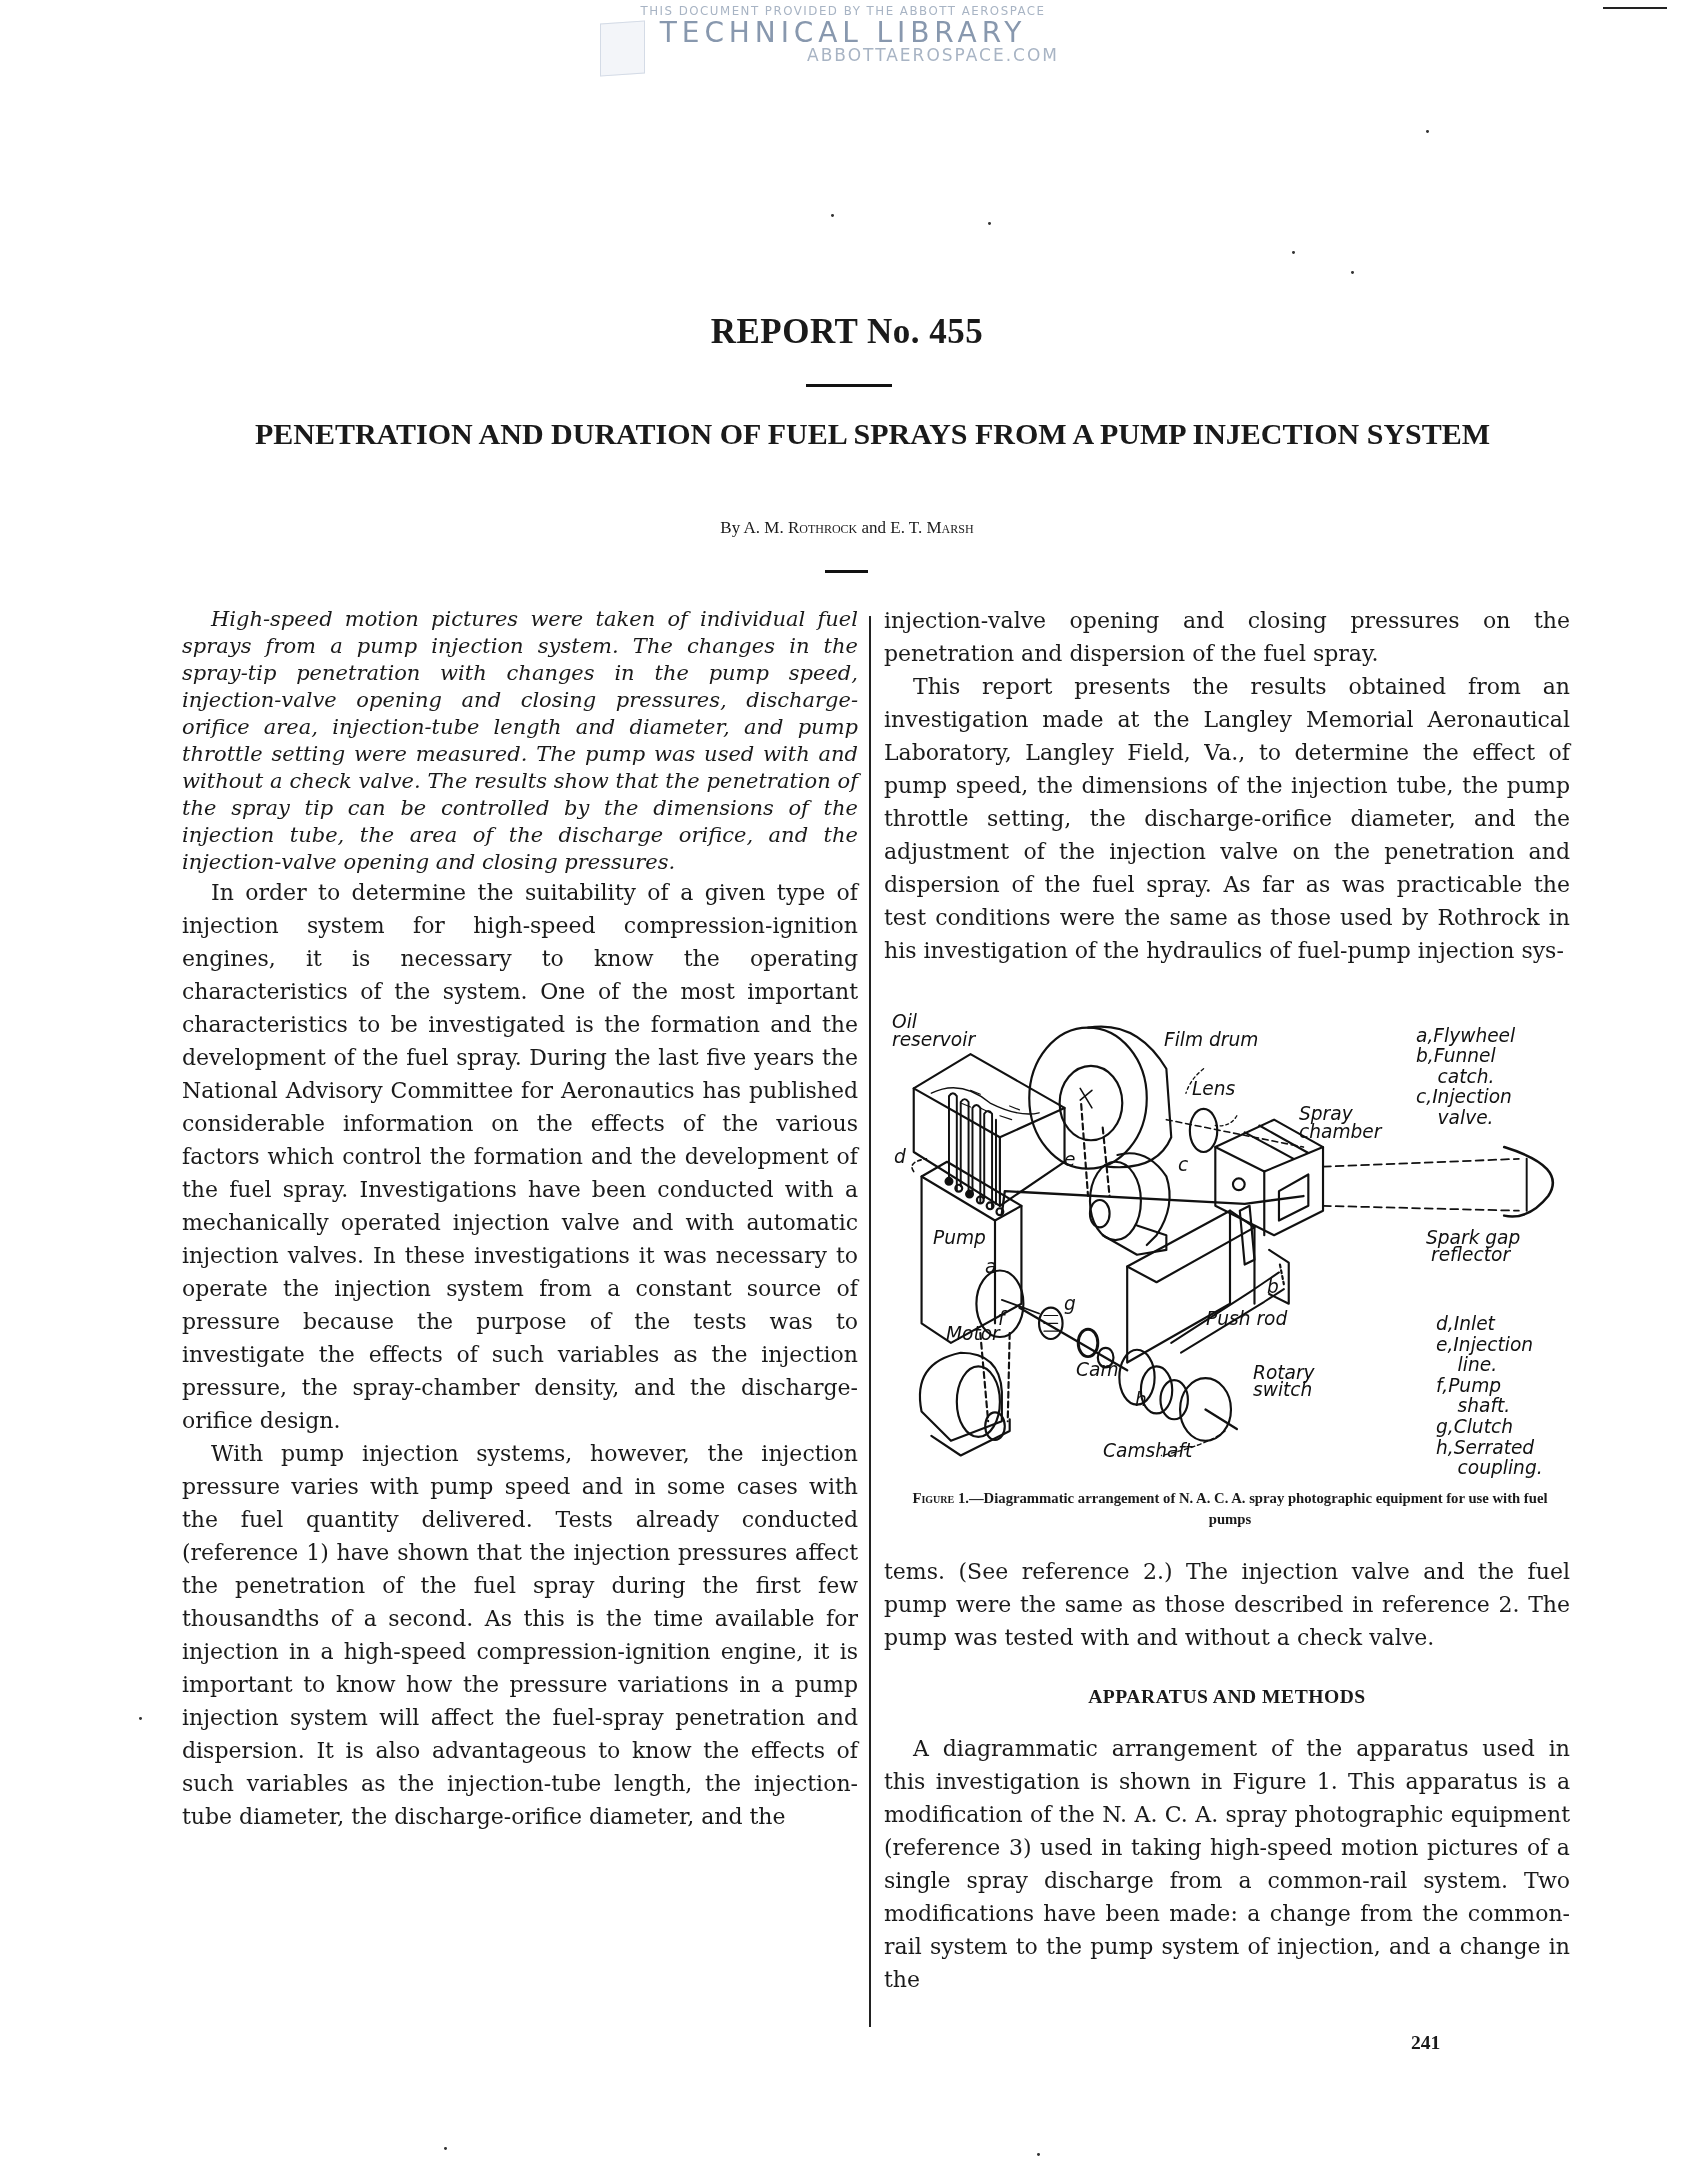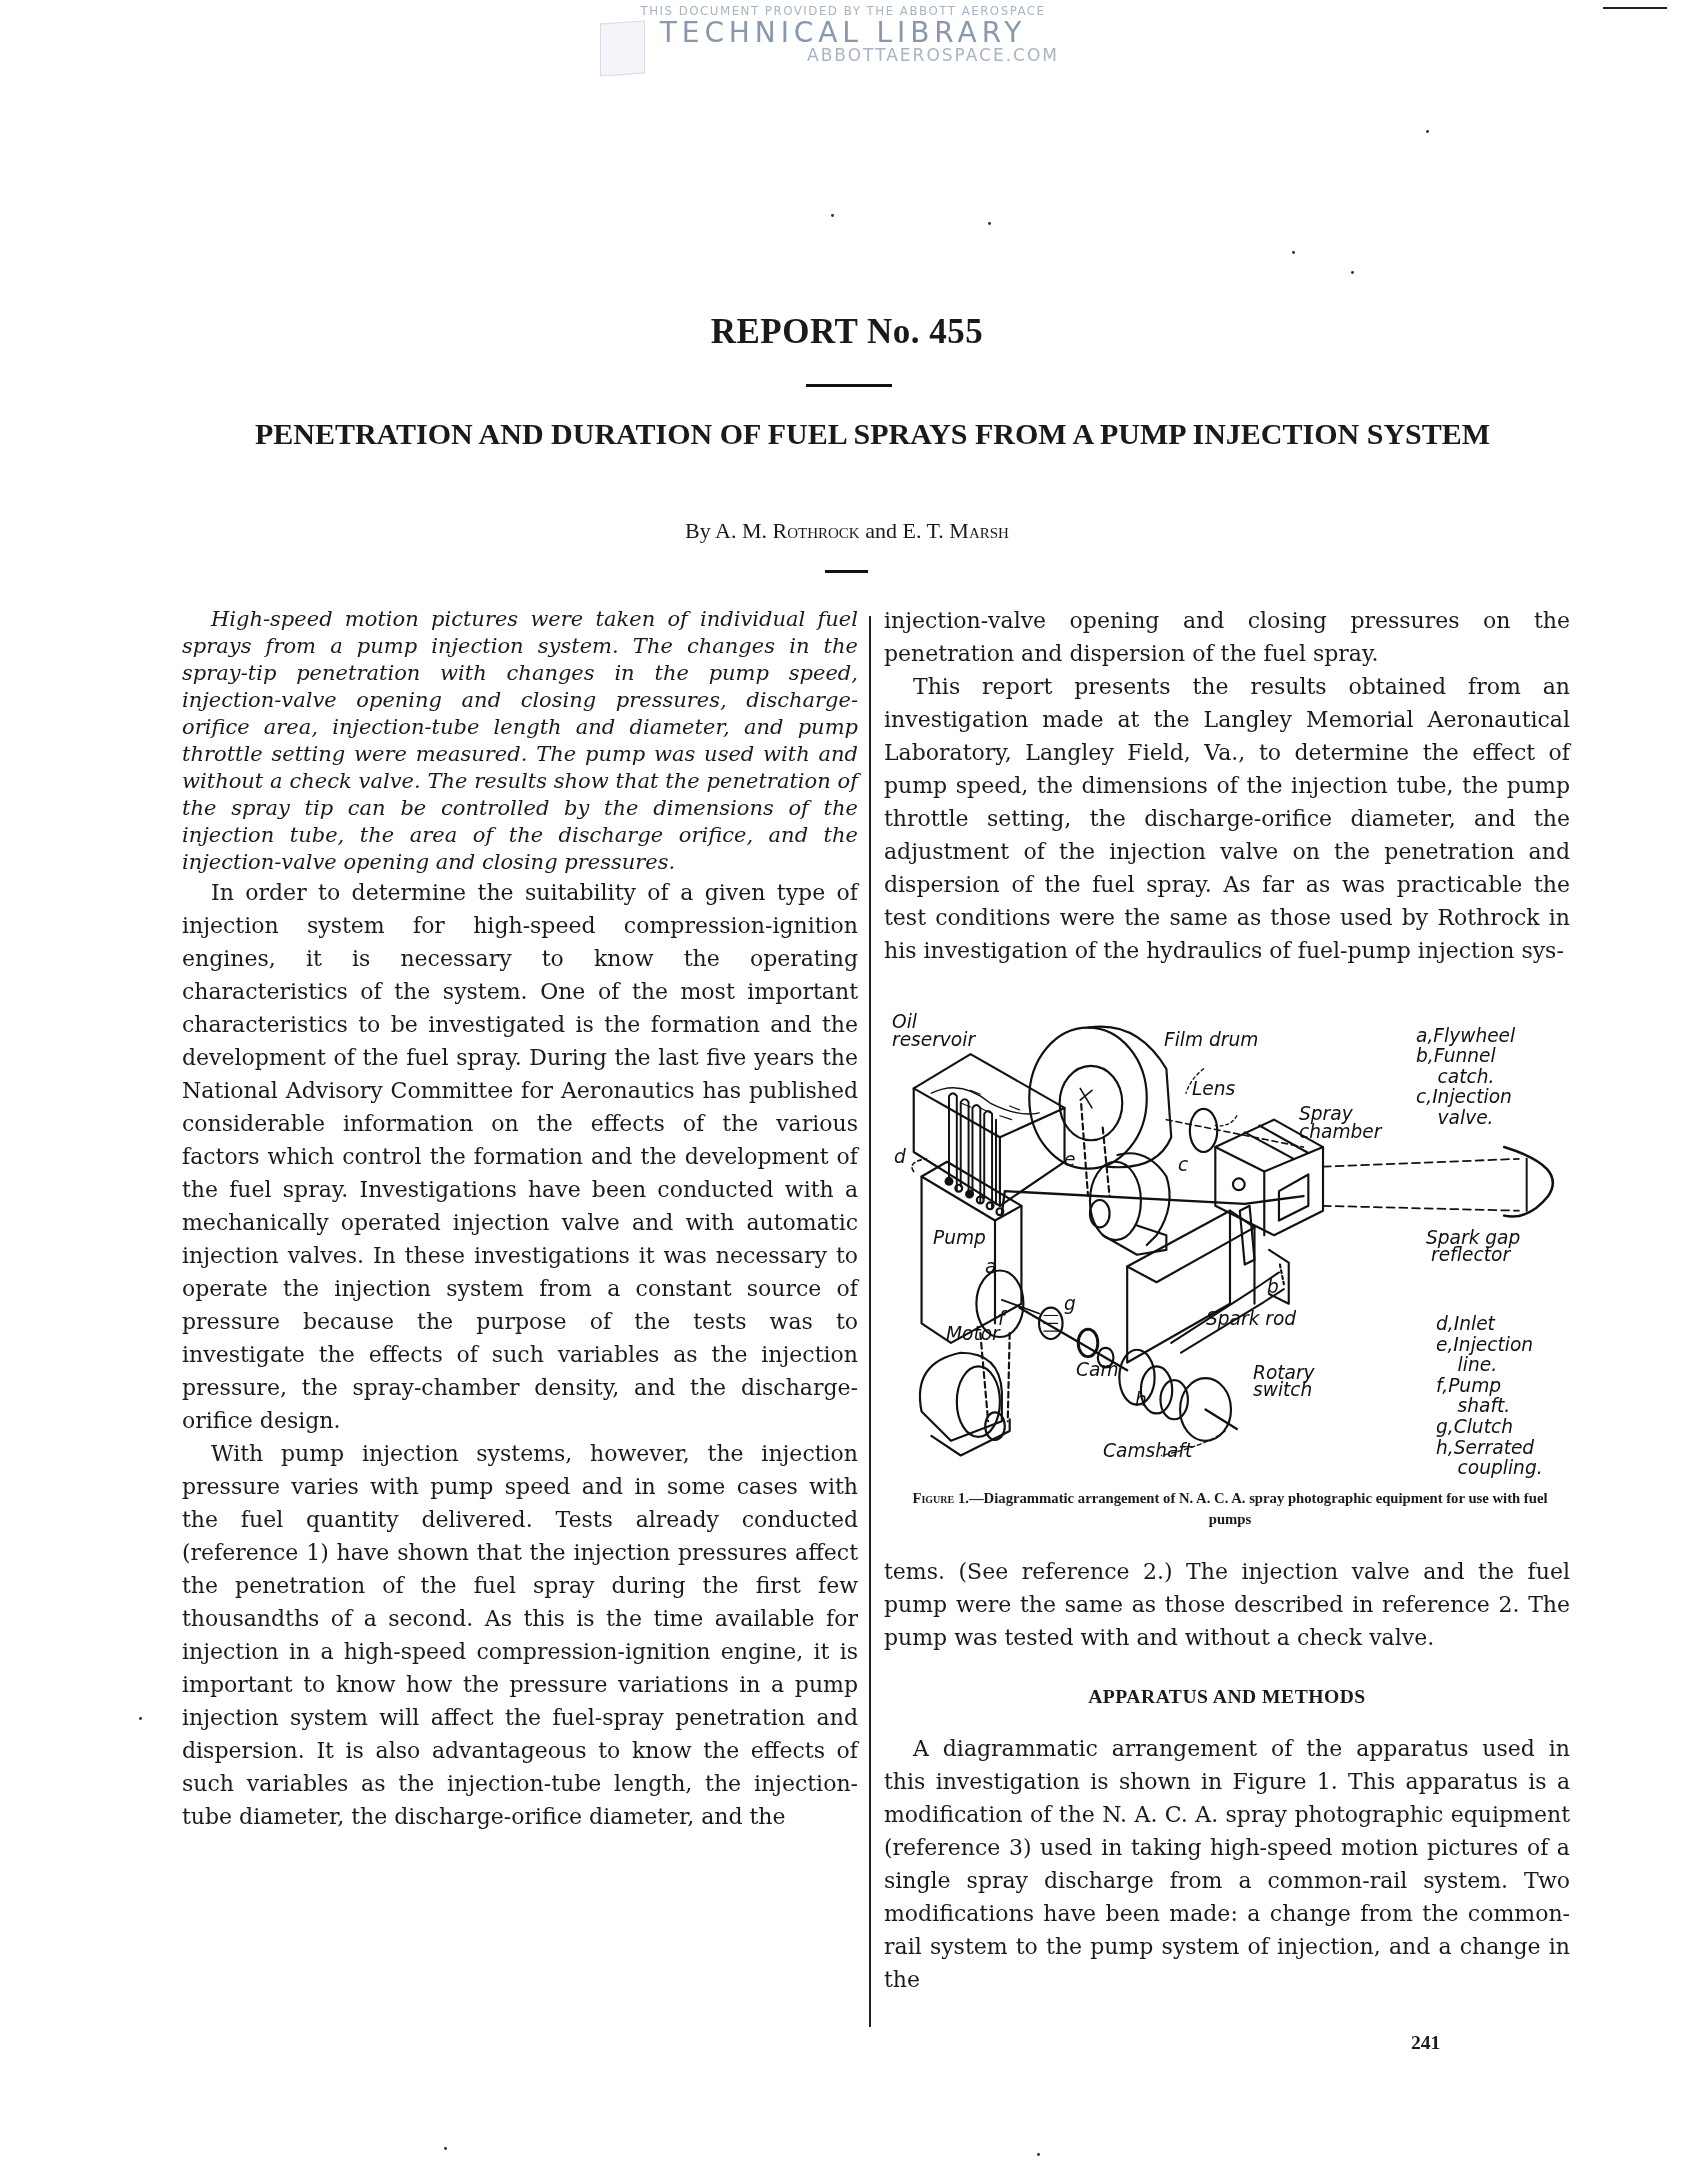--- a/index.html
+++ b/index.html
@@ -18,21 +18,21 @@
   .top-rule { position:absolute; left:1603px; top:6.9px; width:64px; height:2px; background:#222; }
 
   .speck { position:absolute; width:2.9px; height:2.9px; background:#333; border-radius:50%; }
 
   
   .report-no { left:0; width:1694px; top:312px; text-align:center; font-size:35px; font-weight:bold;
                font-family:"Liberation Serif", serif; letter-spacing:0.5px; }
   .rule { position:absolute; height:2.9px; background:#111; }
   .title { left:216px; width:1313px; top:414px; text-align:center; font-size:30px; font-weight:bold;
            line-height:39px; font-family:"Liberation Serif", serif; }
-  .byline { left:0; width:1694px; top:518px; text-align:center; font-size:22px;
+  .byline { left:0; width:1694px; top:518px; text-align:center; font-size:17px;
             font-family:"Liberation Serif", serif; }
   .sc { font-variant:small-caps; }
 
   
   .col { position:absolute; font-family:"DejaVu Serif", serif; font-size:22px; line-height:33px;
          text-align:justify; }
   .col-left { left:182px; width:676px; }
   .col-right { left:884px; width:686px; }
   .sec-head { text-align:center; font-weight:bold; font-size:19.6px; font-family:"Liberation Serif", serif;
               letter-spacing:0.5px; }
@@ -209,21 +209,21 @@
   <div class="fig-label" style="left:0px;top:2px;">Oil</div>
   <div class="fig-label" style="left:0px;top:19.6px;">reservoir</div>
   <div class="fig-label" style="left:272px;top:19.6px;">Film drum</div>
   <div class="fig-label" style="left:300px;top:69px;">Lens</div>
   <div class="fig-label" style="left:407px;top:94px;">Spray</div>
   <div class="fig-label" style="left:407px;top:112px;">chamber</div>
   <div class="fig-label" style="left:41px;top:218px;">Pump</div>
   <div class="fig-label" style="left:54px;top:314px;">Motor</div>
   <div class="fig-label" style="left:184px;top:350px;">Cam</div>
   <div class="fig-label" style="left:211px;top:431px;">Camshaft</div>
-  <div class="fig-label" style="left:314px;top:299px;">Spark rod</div>
+  <div class="fig-label" style="left:314px;top:299px;">Push rod</div>
   <div class="fig-label" style="left:361px;top:353px;">Rotary</div>
   <div class="fig-label" style="left:361px;top:370px;">switch</div>
   <div class="fig-label" style="left:534px;top:218px;">Spark gap</div>
   <div class="fig-label" style="left:539px;top:235px;">reflector</div>
   <div class="fig-label" style="left:2px;top:137px;">d</div>
   <div class="fig-label" style="left:172px;top:140px;">e</div>
   <div class="fig-label" style="left:286px;top:145px;">c</div>
   <div class="fig-label" style="left:93px;top:247px;">a</div>
   <div class="fig-label" style="left:375px;top:267px;">b</div>
   <div class="fig-label" style="left:106px;top:299px;">f</div>

